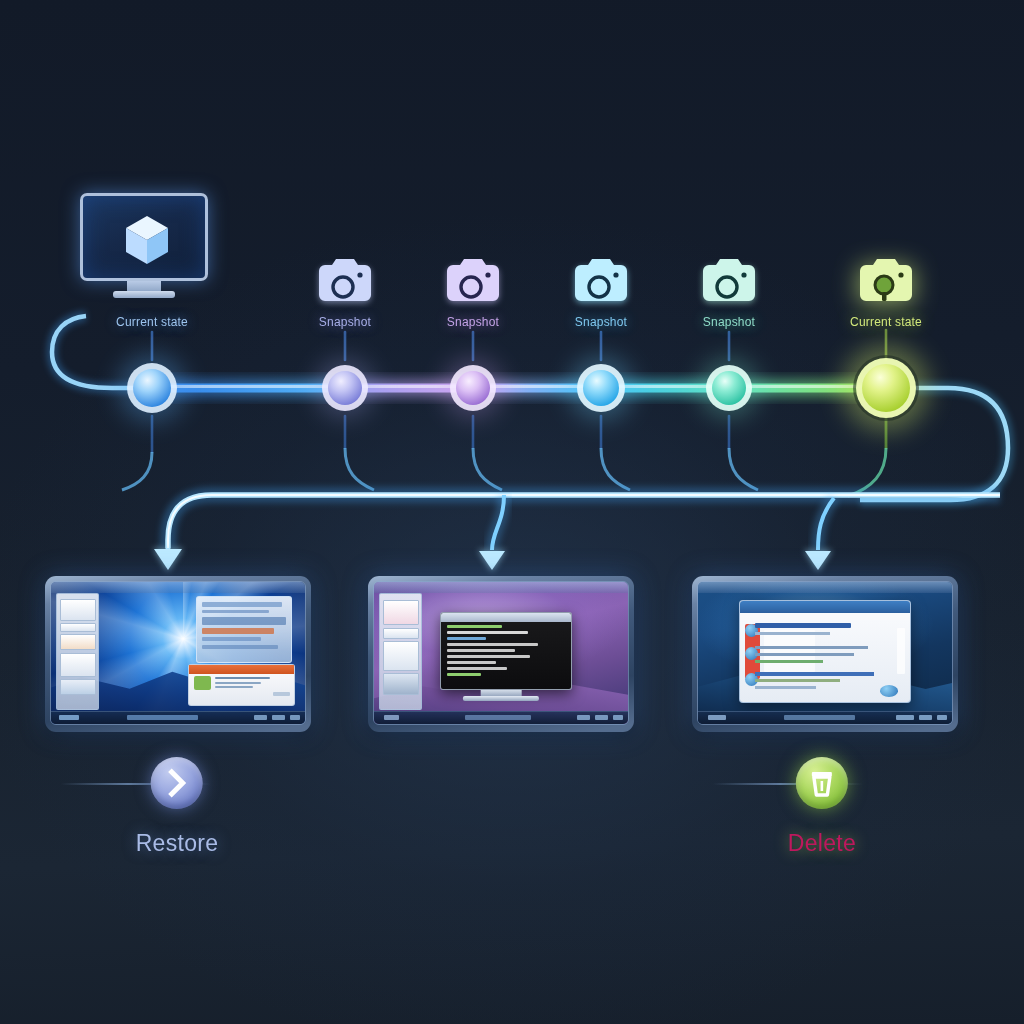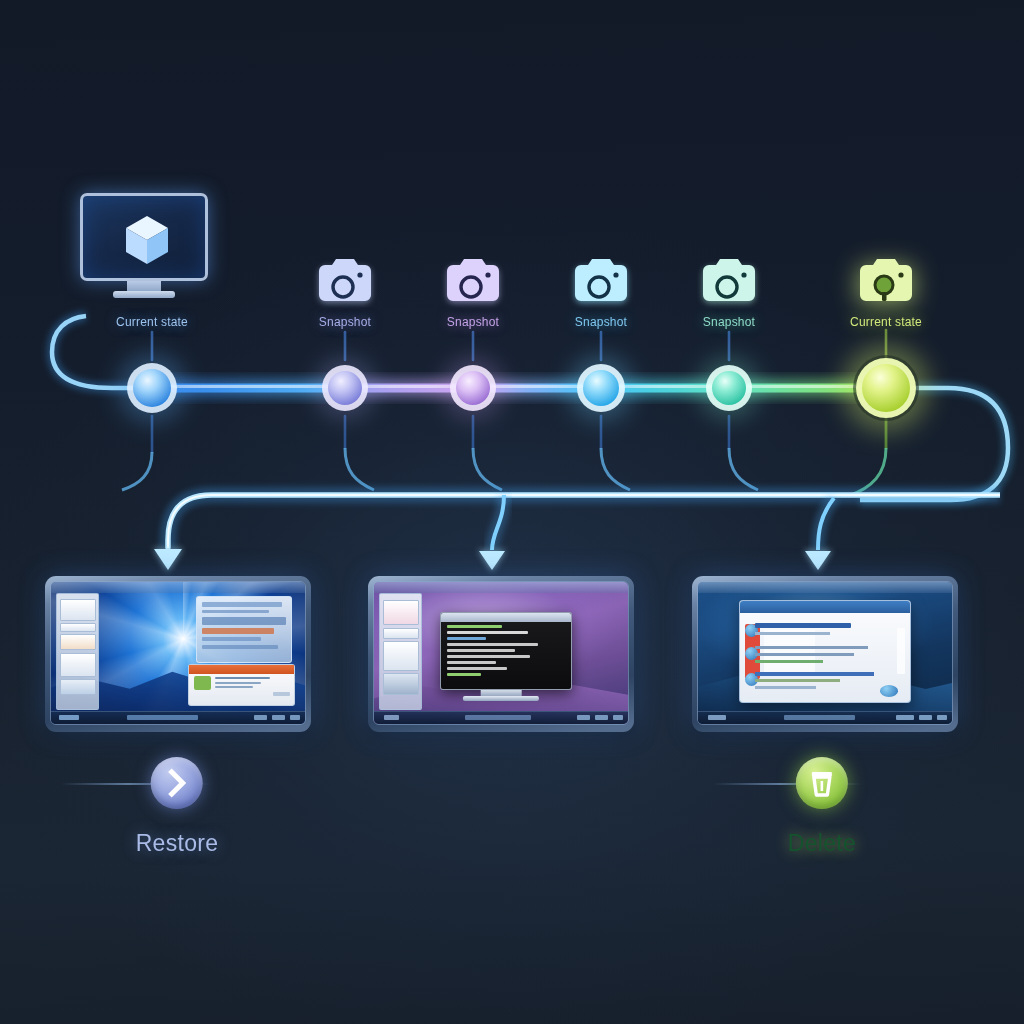--- a/index.html
+++ b/index.html
@@ -580,16 +580,16 @@
 
   <div class="action" style="left:822px; top:757px;">
     <div class="action-rule" style="left:-75px;"></div>
     <div class="action-circle green">
       <svg viewBox="0 0 52 52" width="52" height="52">
         <rect x="16" y="15" width="20" height="4.5" rx="1" fill="#ffffff"></rect>
         <path d="M18,20 L34,20 L31.5,38 L20.5,38 Z" fill="none" stroke="#ffffff" stroke-width="3.4" stroke-linejoin="round"></path>
         <path d="M26,24 L26,34" stroke="#ffffff" stroke-width="2.6"></path>
       </svg>
     </div>
-    <div class="action-label" style="color:#14532d; text-shadow:0 0 14px rgba(190,230,90,0.6);">Delete</div>
+    <div class="action-label" style="color:#be185d; text-shadow:0 0 14px rgba(190,230,90,0.6);">Delete</div>
   </div>
 
 </div>
 
 </body></html>

